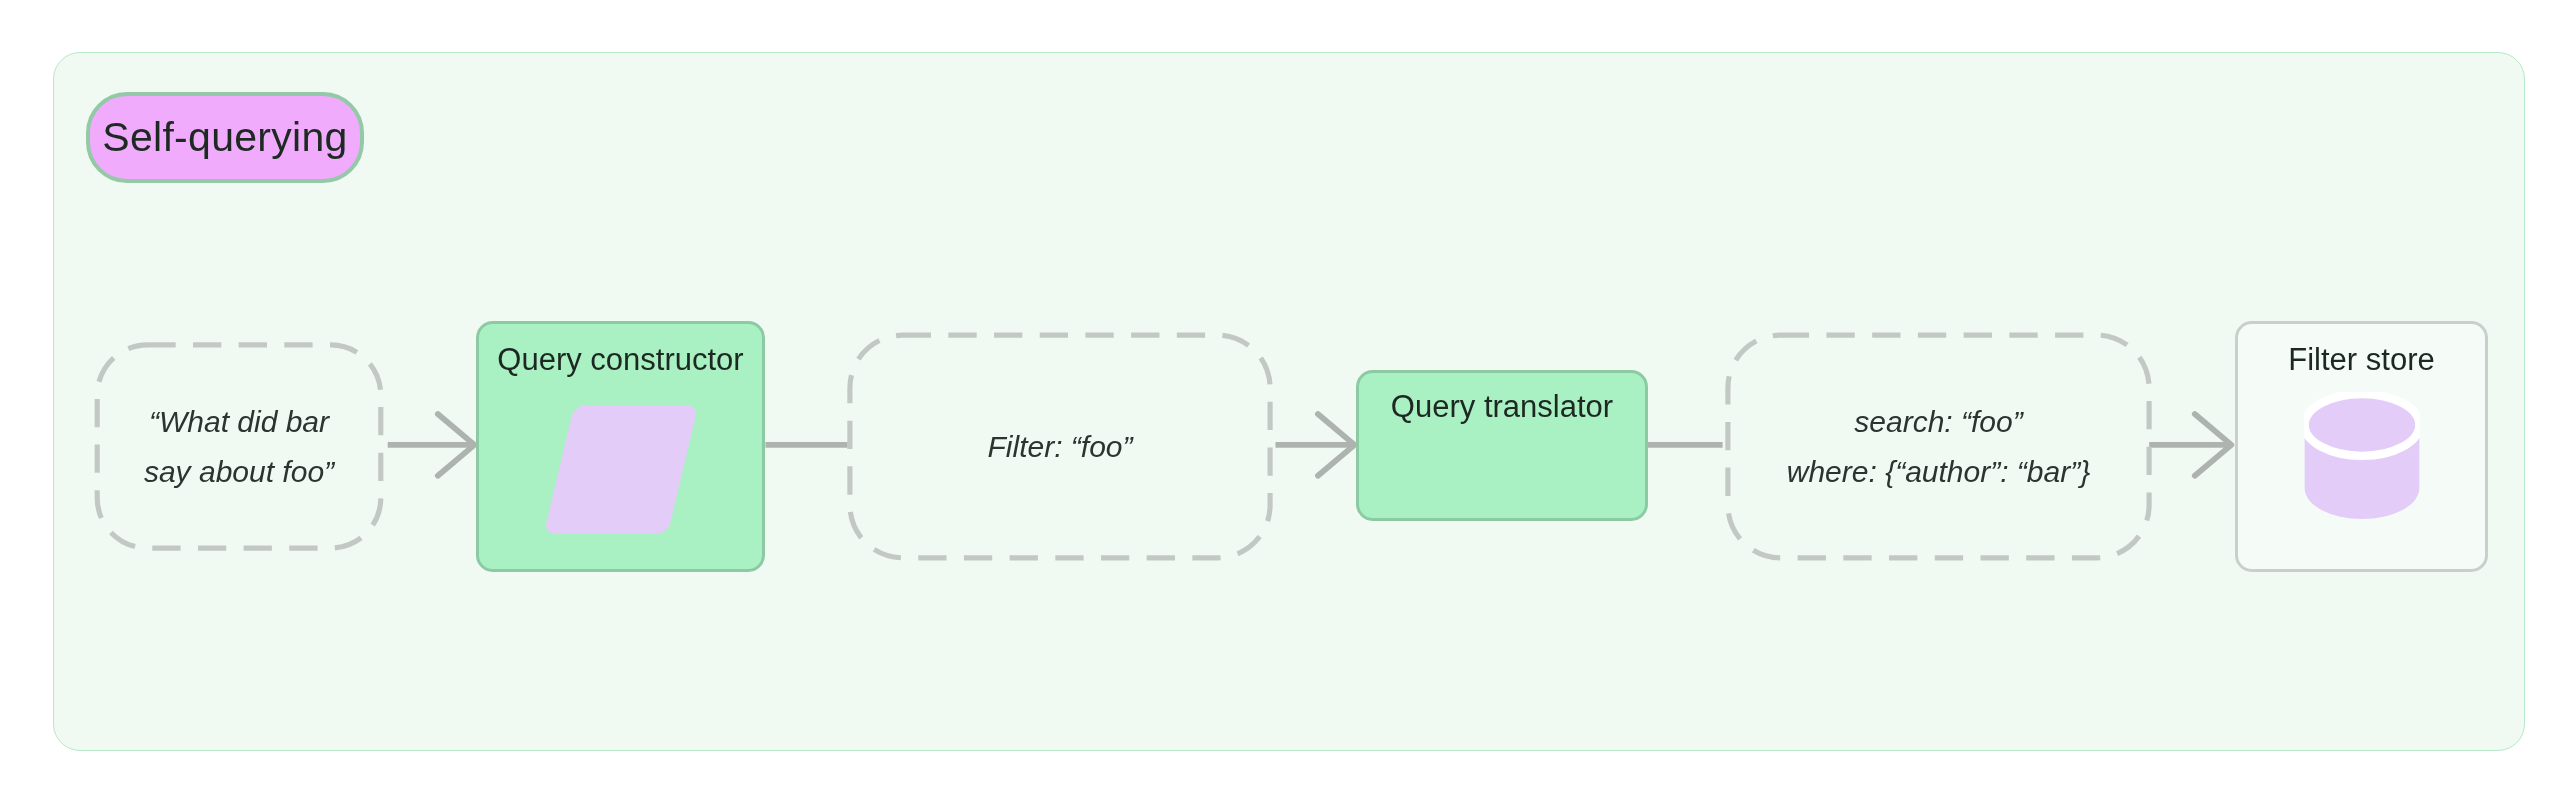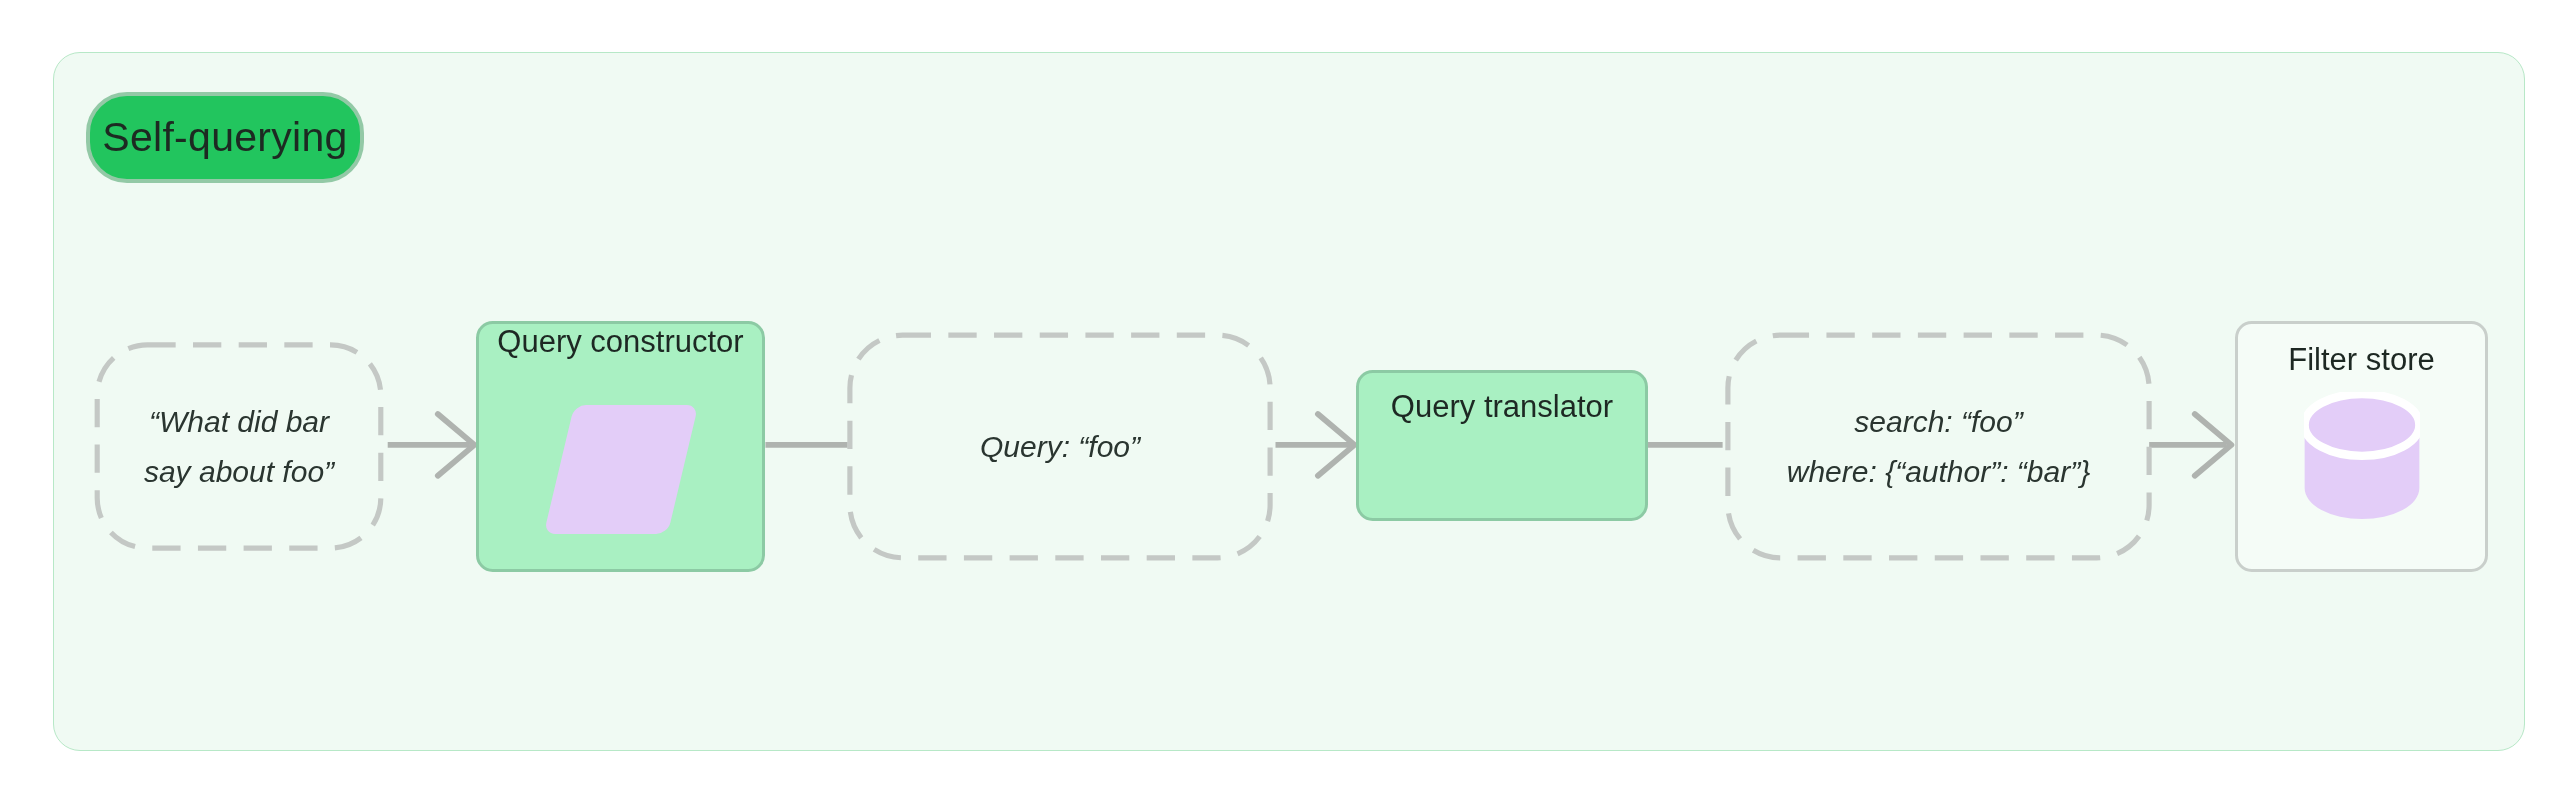--- a/index.html
+++ b/index.html
@@ -13,41 +13,41 @@
     left: 53px; top: 52px;
     width: 2472px; height: 699px;
     background: #f0faf3;
     border: 1.9px solid #b7e8c7;
     border-radius: 27px;
   }
   .badge {
     position: absolute;
     left: 32px; top: 39px;
     width: 278px; height: 91px;
-    background: #22c55e;
+    background: #f0abfc;
     border: 4.5px solid #93c9a6;
     border-radius: 41px;
     display: flex; align-items: center; justify-content: center;
     font-size: 41px; font-weight: 500; color: #1d2a22;
     letter-spacing: 0.3px;
   }
   .node {
     position: absolute;
     display: flex; flex-direction: column; align-items: center;
   }
   .node .label {
     font-size: 31px; color: #1d2823; font-weight: 400;
     line-height: 1.15;
   }
   .green-node {
     background: #a9f0c2;
     border: 3.9px solid #8ccaa4;
     border-radius: 16.7px;
   }
-  .qc { left: 422px; top: 268px; width: 289px; height: 251px; }
+  .qc { left: 422px; top: 268px; width: 289px; height: 251px; padding-top: 18px; }
   .qt { left: 1302px; top: 317px; width: 292px; height: 151px; justify-content: flex-start; padding-top: 16px; }
   .vs {
     left: 2181px; top: 268px; width: 253px; height: 251px;
     background: #f5fcf7;
     border: 3.9px solid #c9cfcb;
     border-radius: 16.7px;
     padding-top: 18px;
   }
   .dashed-box {
     position: absolute;
@@ -117,21 +117,21 @@
   <div class="node green-node qc">
     <span class="label">Query constructor</span>
     <div class="parallelogram"></div>
   </div>
 
   <div class="dashed-box db2">
     <svg class="border-rect" viewBox="0 0 662 355">
       <rect x="4.5" y="4.5" width="653" height="346" rx="82" fill="none" stroke="#c4c8c5" stroke-width="8" stroke-dasharray="44 27"></rect>
     </svg>
     <div class="dtext">
-      <div>Query: “foo”</div>
+      <div>Filter: “foo”</div>
     </div>
   </div>
 
   <div class="node green-node qt">
     <span class="label">Query translator</span>
   </div>
 
   <div class="dashed-box db3">
     <svg class="border-rect" viewBox="0 0 663 355">
       <rect x="4.5" y="4.5" width="654" height="346" rx="82" fill="none" stroke="#c4c8c5" stroke-width="8" stroke-dasharray="44 27"></rect>

